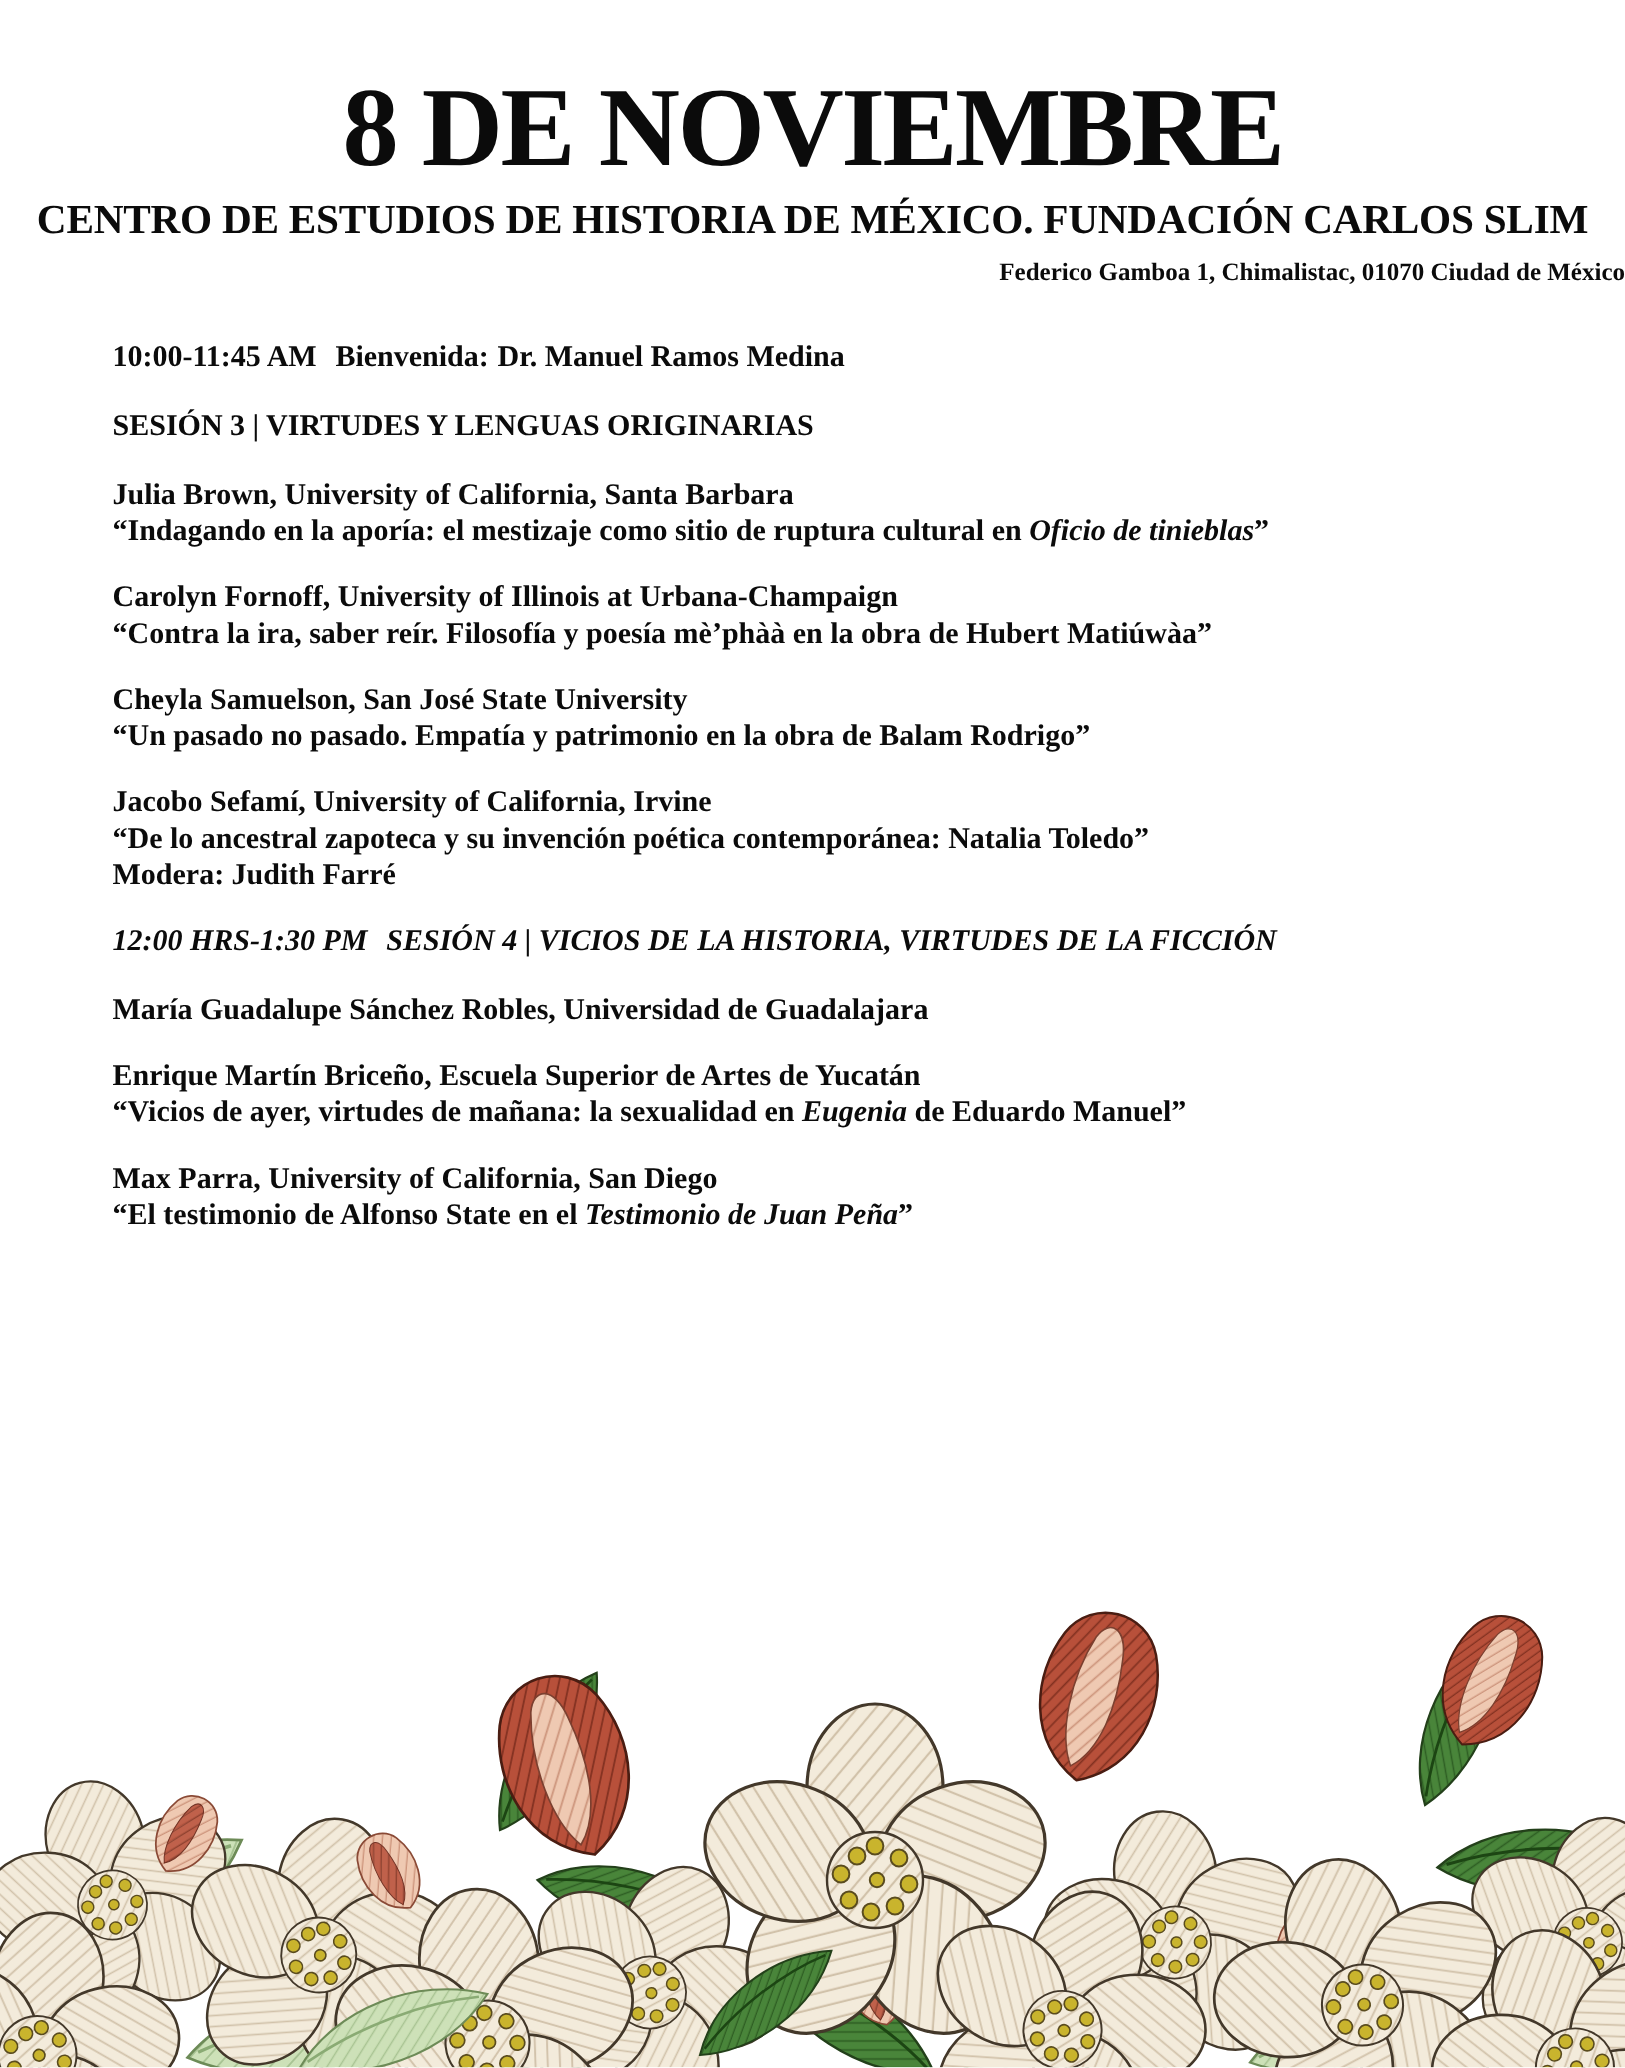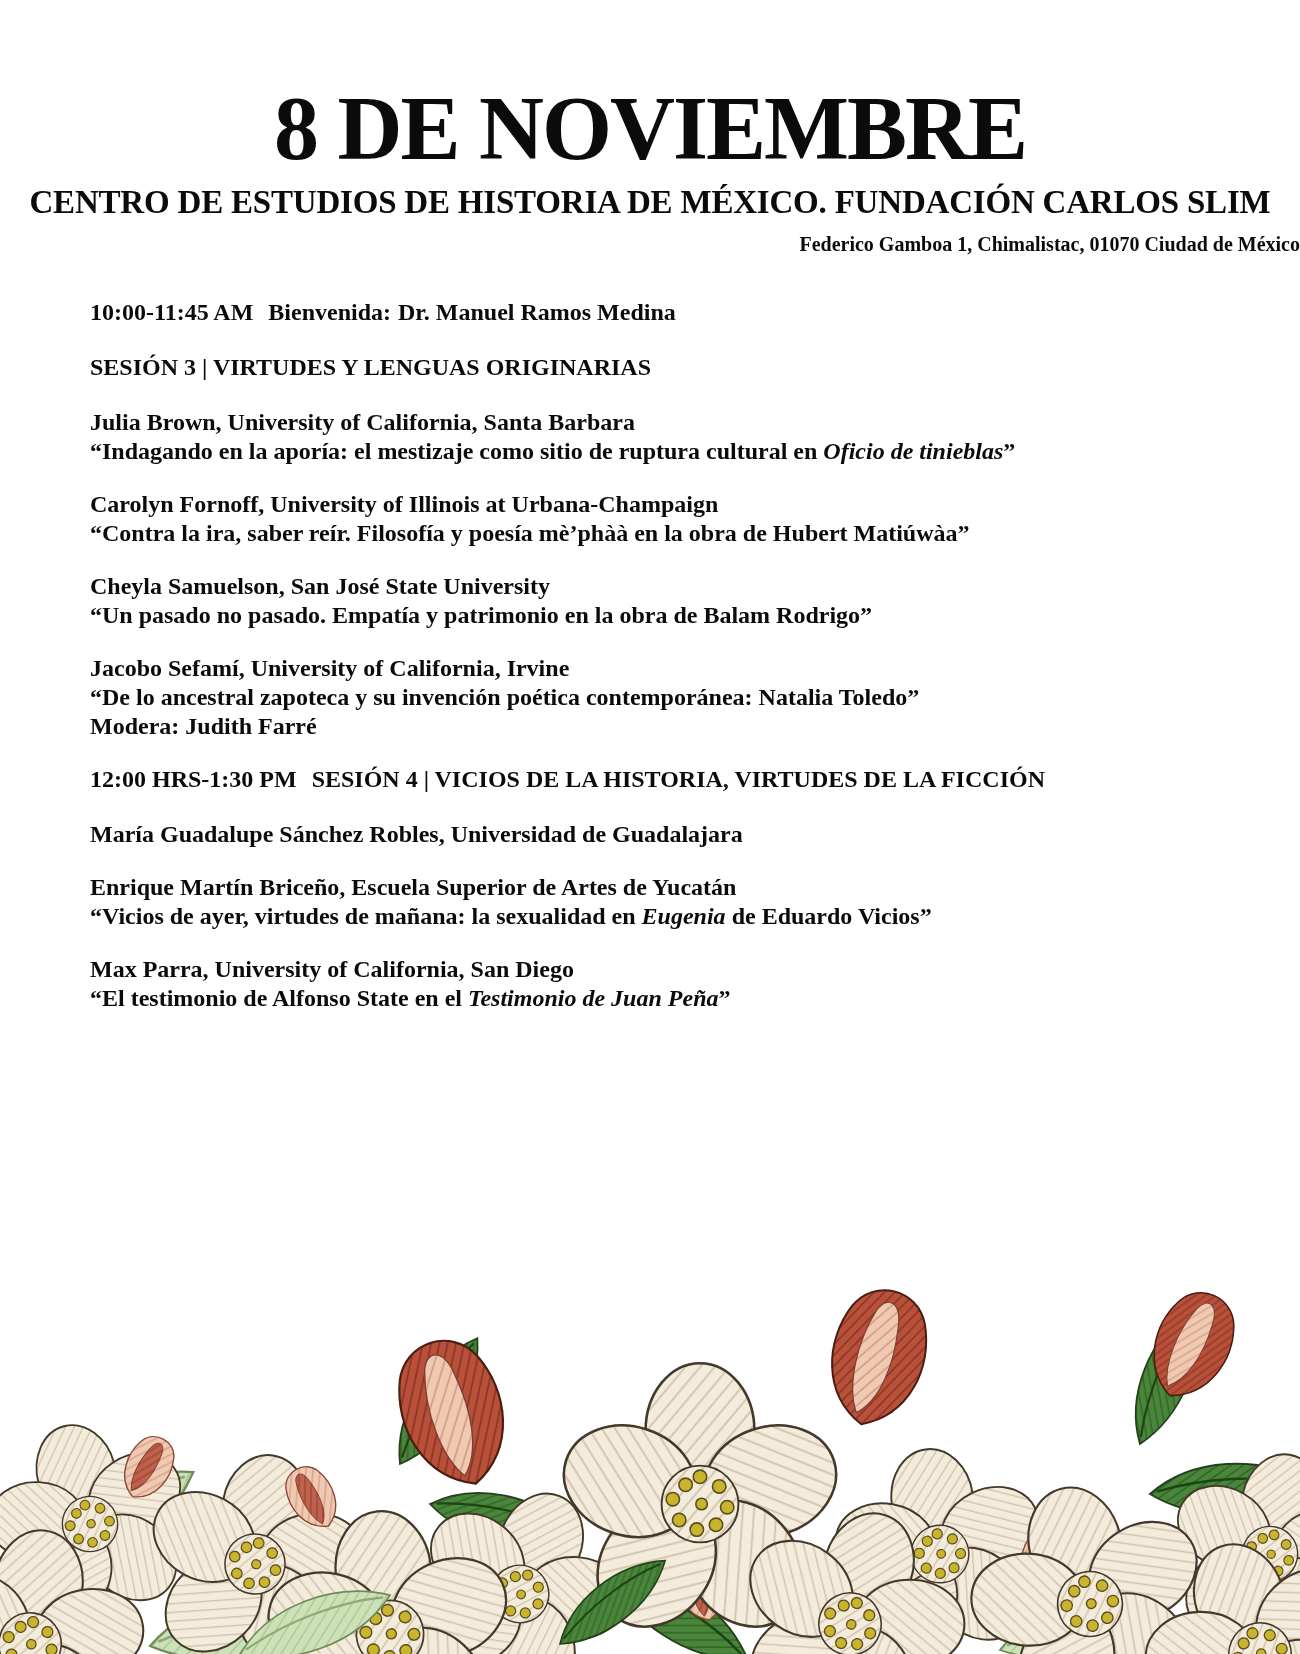--- a/index.html
+++ b/index.html
@@ -5,35 +5,35 @@
   html,body{margin:0;padding:0;background:#ffffff;}
   .page{
     position:relative;
     width:1300px;height:1654px;
     background:#ffffff;
     overflow:hidden;
     font-family:"Liberation Serif","DejaVu Serif",serif;
     font-weight:bold;
     color:#0b0b0b;
   }
-  header{text-align:center;padding-top:84px;position:relative;z-index:1;}
+  header{text-align:center;padding-top:58px;position:relative;z-index:1;}
   h1{
     font-size:90px;line-height:1;margin:0;
     letter-spacing:-2px;font-weight:bold;
   }
   .subtitle{font-size:33px;margin-top:10px;letter-spacing:-0.2px;}
   .address{font-size:20px;margin-top:12px;text-align:right;}
   main{
     position:relative;z-index:1;
     width:1125px;margin:42px 0 0 90px;
     font-size:24px;line-height:29px;
   }
   .row{margin:0 0 26px;}
   .session{font-size:24px;line-height:29px;margin:0 0 26px;font-weight:bold;}
-  .session.s4{margin-top:20px;}
+  .session.s4{margin-top:20px;font-style:italic;}
   .talk{margin-bottom:24px;}
   .gap2{display:inline-block;width:15px;}
   .gap1{display:inline-block;width:7px;}
   em{font-style:italic;font-weight:bold;}
   .flowers{position:absolute;left:0;bottom:0;width:1300px;height:400px;z-index:2;display:block;}
 </style>
 </head>
 <body>
 
 <div class="page">
@@ -77,21 +77,21 @@
 
     <div class="talk">
       <div>María Guadalupe Sánchez Robles, Universidad de Guadalajara</div>
     </div>
 
     <div class="talk">
     </div>
 
     <div class="talk">
       <div>Enrique Martín Briceño, Escuela Superior de Artes de Yucatán</div>
-      <div><span>“Vicios de ayer, virtudes de mañana: la sexualidad en </span><em>Eugenia</em><span> de Eduardo Vicios”</span></div>
+      <div><span>“Vicios de ayer, virtudes de mañana: la sexualidad en </span><em>Eugenia</em><span> de Eduardo Manuel”</span></div>
     </div>
 
     <div class="talk">
       <div>Max Parra, University of California, San Diego</div>
       <div><span>“El testimonio de Alfonso State en el </span><em>Testimonio de Juan Peña</em><span>”</span></div>
     </div>
 
   </main>
 
   <svg class="flowers" viewBox="0 0 1300 400" role="img" aria-label="Vintage botanical engraving of apple blossoms across the bottom of the page">

